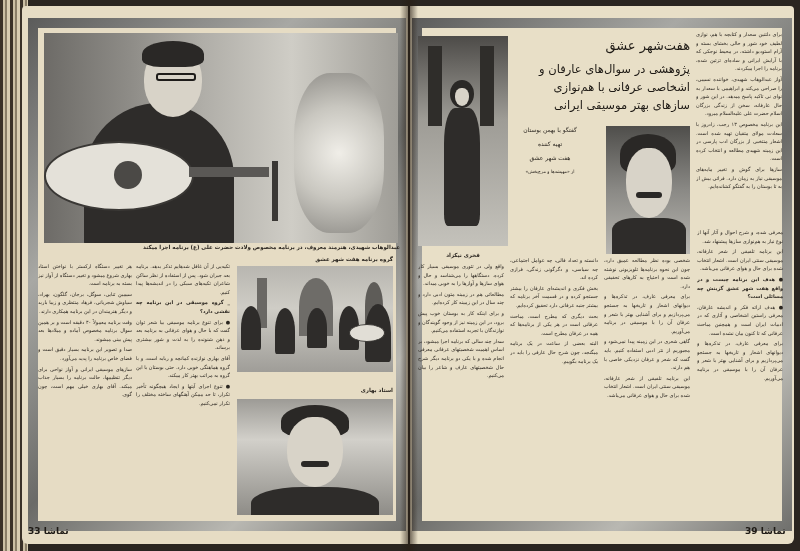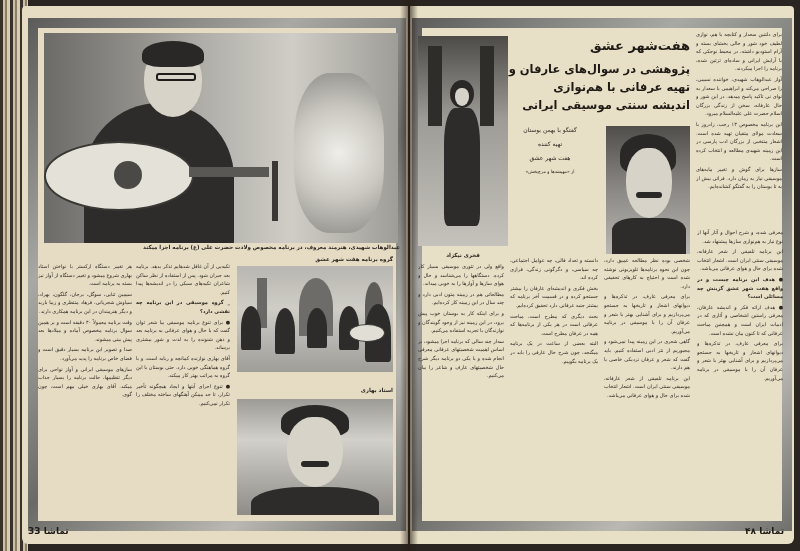--- a/index.html
+++ b/index.html
@@ -35,21 +35,21 @@
 
   .fig { position: absolute; border-radius: 50% 50% 8% 8%; background: #2e2c2a; }
   .face { position: absolute; border-radius: 45% 45% 50% 50%; background: #d8d3c8; }
   .hair { position: absolute; border-radius: 50% 50% 30% 30%; background: #2a2826; }
 
   .caption, .text-col, .heading, .byline { position: absolute; direction: rtl; text-align: right; color: #2b2620; }
   .caption { font-size: 5.5px; font-weight: bold; white-space: nowrap; }
   .text-col { font-size: 5px; line-height: 8.6px; text-align: justify; overflow: hidden; font-family: "DejaVu Sans", sans-serif; }
   .text-col p { margin-bottom: 2px; }
   .text-col .sub { font-weight: bold; }
-  .heading { font-weight: bold; color: #1e1a15; font-family: "DejaVu Sans", sans-serif; }
+  .heading { font-weight: normal; color: #1e1a15; font-family: "DejaVu Sans", sans-serif; }
   .h-main { left: 510px; top: 38px; width: 180px; font-size: 13px; }
   .h-sub { left: 500px; top: 60px; width: 190px; font-size: 11.5px; line-height: 18px; }
   .byline { left: 500px; top: 123px; width: 100px; font-size: 6px; line-height: 14px; text-align: center; }
   .byline .small { font-size: 4.5px; }
 
   .magazine-logo { position: absolute; font-weight: bold; font-size: 9px; color: #1e1a15; direction: rtl; white-space: nowrap; }
   .logo-left { left: 28px; top: 526px; }
   .logo-right { left: 745px; top: 526px; }
 </style>
 </head>
@@ -82,22 +82,22 @@
     <div style="position:absolute; left:62px; top:10px; width:14px; height:80px; background:#2f2d2a;"></div>
     <div class="hair" style="left:32px; top:44px; width:24px; height:28px; border-radius:50%;"></div>
     <div class="face" style="left:37px; top:52px; width:14px; height:18px;"></div>
     <div class="fig" style="left:26px; top:72px; width:36px; height:118px; border-radius:30% 30% 10% 10%;"></div>
   </div>
   <div class="caption" style="left:418px; top:252px; width:90px; text-align:center;">فخری نیکزاد</div>
 
   <div class="heading h-main">هفت‌شهر عشق</div>
   <div class="heading h-sub">
     <div>پژوهشی در سوال‌های عارفان و</div>
-    <div>تهیه عرفانی با هم‌نوازی</div>
-    <div>اندیشه سنتی موسیقی ایرانی</div>
+    <div>اشخاصی عرفانی با هم‌نوازی</div>
+    <div>سازهای بهتر موسیقی ایرانی</div>
   </div>
   <div class="byline">
     <div>گفتگو با بهمن بوستان</div>
     <div>تهیه کننده</div>
     <div>هفت شهر عشق</div>
     <div class="small">از «مهیشه‌ها و مرج‌بخش»</div>
   </div>
 
   <div class="photo photo-man-right">
     <div class="hair" style="left:14px; top:8px; width:56px; height:40px;"></div>
@@ -171,14 +171,14 @@
     <p>هر تغییر دستگاه ارکستر با نواختن استاد بهاری شروع میشود و تغییر دستگاه از آواز نیز بسته به برنامه است.</p>
     <p>سیمین ثنایی، سوگل، برجان، گلگون، بهراد، سیاوش شجریانی، فرهاد منتظری و زیبا باربد و دیگر هنرمندان در این برنامه همکاری دارند.</p>
     <p>وقت برنامه معمولاً ۴۰ دقیقه است و بر همین سوال برنامه مخصوص آماده و میلادها بعد پیش بینی میشوند.</p>
     <p>صدا و تصویر این برنامه بسیار دقیق است و فضای خاص برنامه را پدید می‌آورد.</p>
     <p>سازهای موسیقی ایرانی و آواز نواحی برای دیگر تنظیمها، حالت برنامه را بسیار جذاب میکند. آقای بهاری خیلی مهم است، چون گوی.</p>
   </div>
 
   <div class="gutter"></div>
 
   <div class="magazine-logo logo-left">تماشا 33</div>
-  <div class="magazine-logo logo-right">تماشا ۴۸</div>
+  <div class="magazine-logo logo-right">تماشا 39</div>
 </div>
 
 </body></html>

